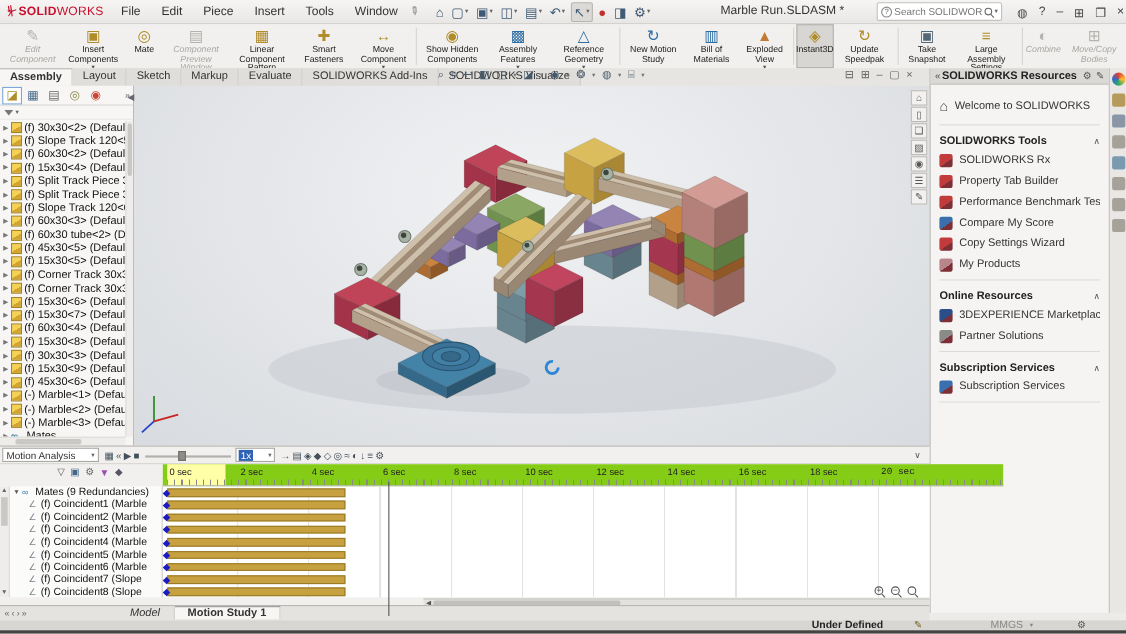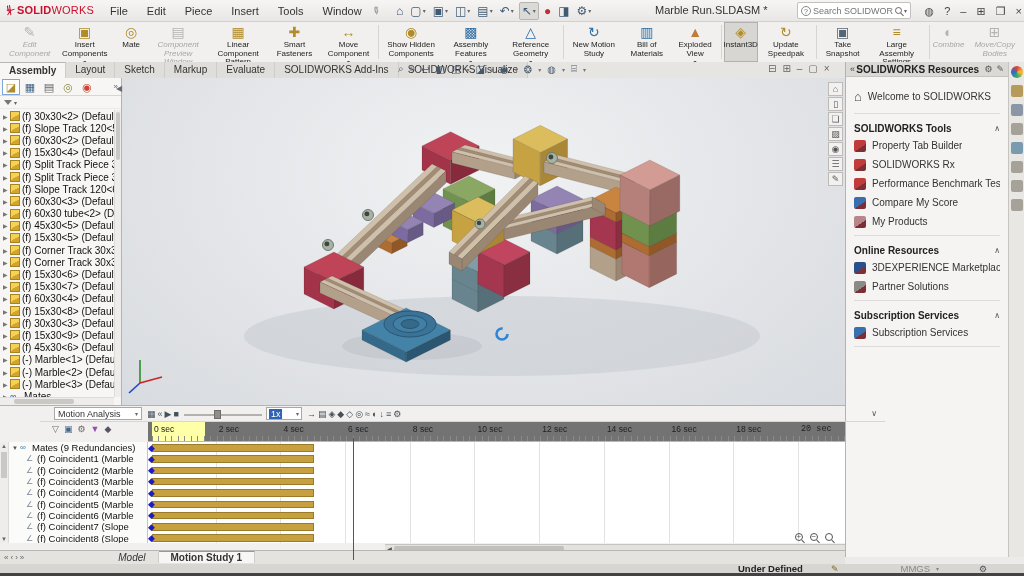--- a/index.html
+++ b/index.html
@@ -108,21 +108,21 @@
   .tp-ic{width:12px;height:12px;flex:0 0 auto;border-radius:2px;}
   .tp-item .lbl{font-size:10px;color:#333;white-space:nowrap;overflow:hidden;}
   .fartabs{position:absolute;left:1008px;top:62px;width:16px;height:495px;background:#e9e7e4;
            border-left:1px solid #c6c4c0;display:flex;flex-direction:column;align-items:center;
            padding-top:4px;gap:7px;}
   .ftic{width:12px;height:12px;border-radius:2px;}
   
   .motion{position:absolute;left:0;top:405px;width:845px;height:145px;background:#f1f0ee;
           border-top:1px solid #b5b3af;}
   .m-toolbar{position:absolute;left:0;top:0;width:845px;height:16px;display:flex;align-items:center;
-             gap:4px;padding-left:14px;border-bottom:1px solid #d8d6d2;margin-left:40px;}
+             gap:4px;padding-left:2px;border-bottom:1px solid #d8d6d2;}
   .m-select{width:88px;height:13px;background:#fff;border:1px solid #aaa8a4;display:flex;
             align-items:center;font-size:9px;color:#333;padding:0 3px;}
   .m-select .c{margin-left:auto;font-size:6px;color:#666;}
   .m-ic{font-size:9px;color:#44515c;line-height:14px;padding:0 1px;}
   .m-sep{width:1px;height:11px;background:#d0cecb;}
   .m-slider{position:relative;width:78px;height:12px;}
   .m-slider .track{position:absolute;left:0;right:0;top:6px;height:2px;background:#b3b1ad;}
   .m-slider .thumb{position:absolute;left:30px;top:2px;width:7px;height:9px;background:#8f8d89;border:1px solid #6f6d69;}
   .m-speed{width:36px;height:13px;background:#fff;border:1px solid #aaa8a4;display:flex;align-items:center;
            font-size:9px;padding:0 2px;}
@@ -135,21 +135,21 @@
           border-right:1px solid #c6c4c0;overflow:hidden;}
   .m-lscroll{position:absolute;left:0;top:0;bottom:0;width:9px;background:#efedeb;border-right:1px solid #dddbd7;
              font-size:6px;color:#666;text-align:center;}
   .m-lscroll .thumb{position:absolute;left:1px;right:1px;top:10px;height:26px;background:#cac8c4;}
   .mt-row{display:flex;align-items:center;height:11.3px;padding-left:12px;white-space:nowrap;}
   .mt-row .caret{width:8px;font-size:6px;color:#555;}
   .mt-row .ic{width:12px;font-size:8px;color:#3a7ca8;}
   .mt-row .mic{width:11px;font-size:8px;color:#7b8794;margin-left:14px;}
   .mt-row .lbl{font-size:9.5px;color:#111;overflow:hidden;}
   .m-timeline{position:absolute;left:148px;top:16px;width:697px;bottom:7px;background:#fff;}
-  .m-ruler{position:absolute;left:0;top:0;width:697px;height:20px;background:#737373;
+  .m-ruler{position:absolute;left:0;top:0;width:764px;height:20px;background:#84cc16;
            border-bottom:1px solid #b9b7b3;}
   .m-ruler .minor{position:absolute;left:4px;right:0;bottom:0;height:5px;
         background:repeating-linear-gradient(90deg,#8b8987 0 1px,transparent 1px 6.47px);}
   .m-ruler .sel{position:absolute;left:4px;top:0;bottom:0;width:53px;background:#ffffa8;}
   .rlabel{position:absolute;top:2px;font-size:8.5px;color:#222;white-space:nowrap;}
   .m-rows{position:absolute;left:0;top:20px;width:697px;bottom:0;
         background:repeating-linear-gradient(90deg,transparent 0 63.7px,#e2e2e2 63.7px 64.7px);
         background-position:4px 0;}
   .m-bar{position:absolute;height:7.5px;background:#c7a03f;border:1px solid #9a7c28;}
   .m-key{position:absolute;font-size:9px;color:#1c1cc0;line-height:9px;}
@@ -660,33 +660,37 @@
         <span class="lbl">Welcome to SOLIDWORKS</span>
       </div>
       <div class="tp-divider"></div>
       <div id="tp-sections">
           <div class="tp-sec">
             <span class="t">SOLIDWORKS Tools</span>
             <span class="chev">∧</span>
           </div>
           <div class="tp-item">
             <span class="tp-ic" style="background: linear-gradient(145deg, rgb(194, 59, 59) 0px, rgb(194, 59, 59) 60%, rgb(125, 47, 53) 60%);"></span>
-            <span class="lbl">Property Tab Builder</span>
+            <span class="lbl">SOLIDWORKS Rx</span>
           </div>
           <div class="tp-item">
             <span class="tp-ic" style="background: linear-gradient(145deg, rgb(194, 59, 59) 0px, rgb(194, 59, 59) 60%, rgb(125, 47, 53) 60%);"></span>
-            <span class="lbl">SOLIDWORKS Rx</span>
+            <span class="lbl">Property Tab Builder</span>
           </div>
           <div class="tp-item">
             <span class="tp-ic" style="background: linear-gradient(145deg, rgb(194, 59, 59) 0px, rgb(194, 59, 59) 60%, rgb(125, 47, 53) 60%);"></span>
             <span class="lbl">Performance Benchmark Test</span>
           </div>
           <div class="tp-item">
             <span class="tp-ic" style="background: linear-gradient(145deg, rgb(58, 111, 174) 0px, rgb(58, 111, 174) 60%, rgb(125, 47, 53) 60%);"></span>
             <span class="lbl">Compare My Score</span>
+          </div>
+          <div class="tp-item">
+            <span class="tp-ic" style="background: linear-gradient(145deg, rgb(194, 59, 59) 0px, rgb(194, 59, 59) 60%, rgb(125, 47, 53) 60%);"></span>
+            <span class="lbl">Copy Settings Wizard</span>
           </div>
           <div class="tp-item">
             <span class="tp-ic" style="background: linear-gradient(145deg, rgb(184, 134, 138) 0px, rgb(184, 134, 138) 60%, rgb(125, 47, 53) 60%);"></span>
             <span class="lbl">My Products</span>
           </div>
           <div class="tp-divider"></div>
           <div class="tp-sec">
             <span class="t">Online Resources</span>
             <span class="chev">∧</span>
           </div>

